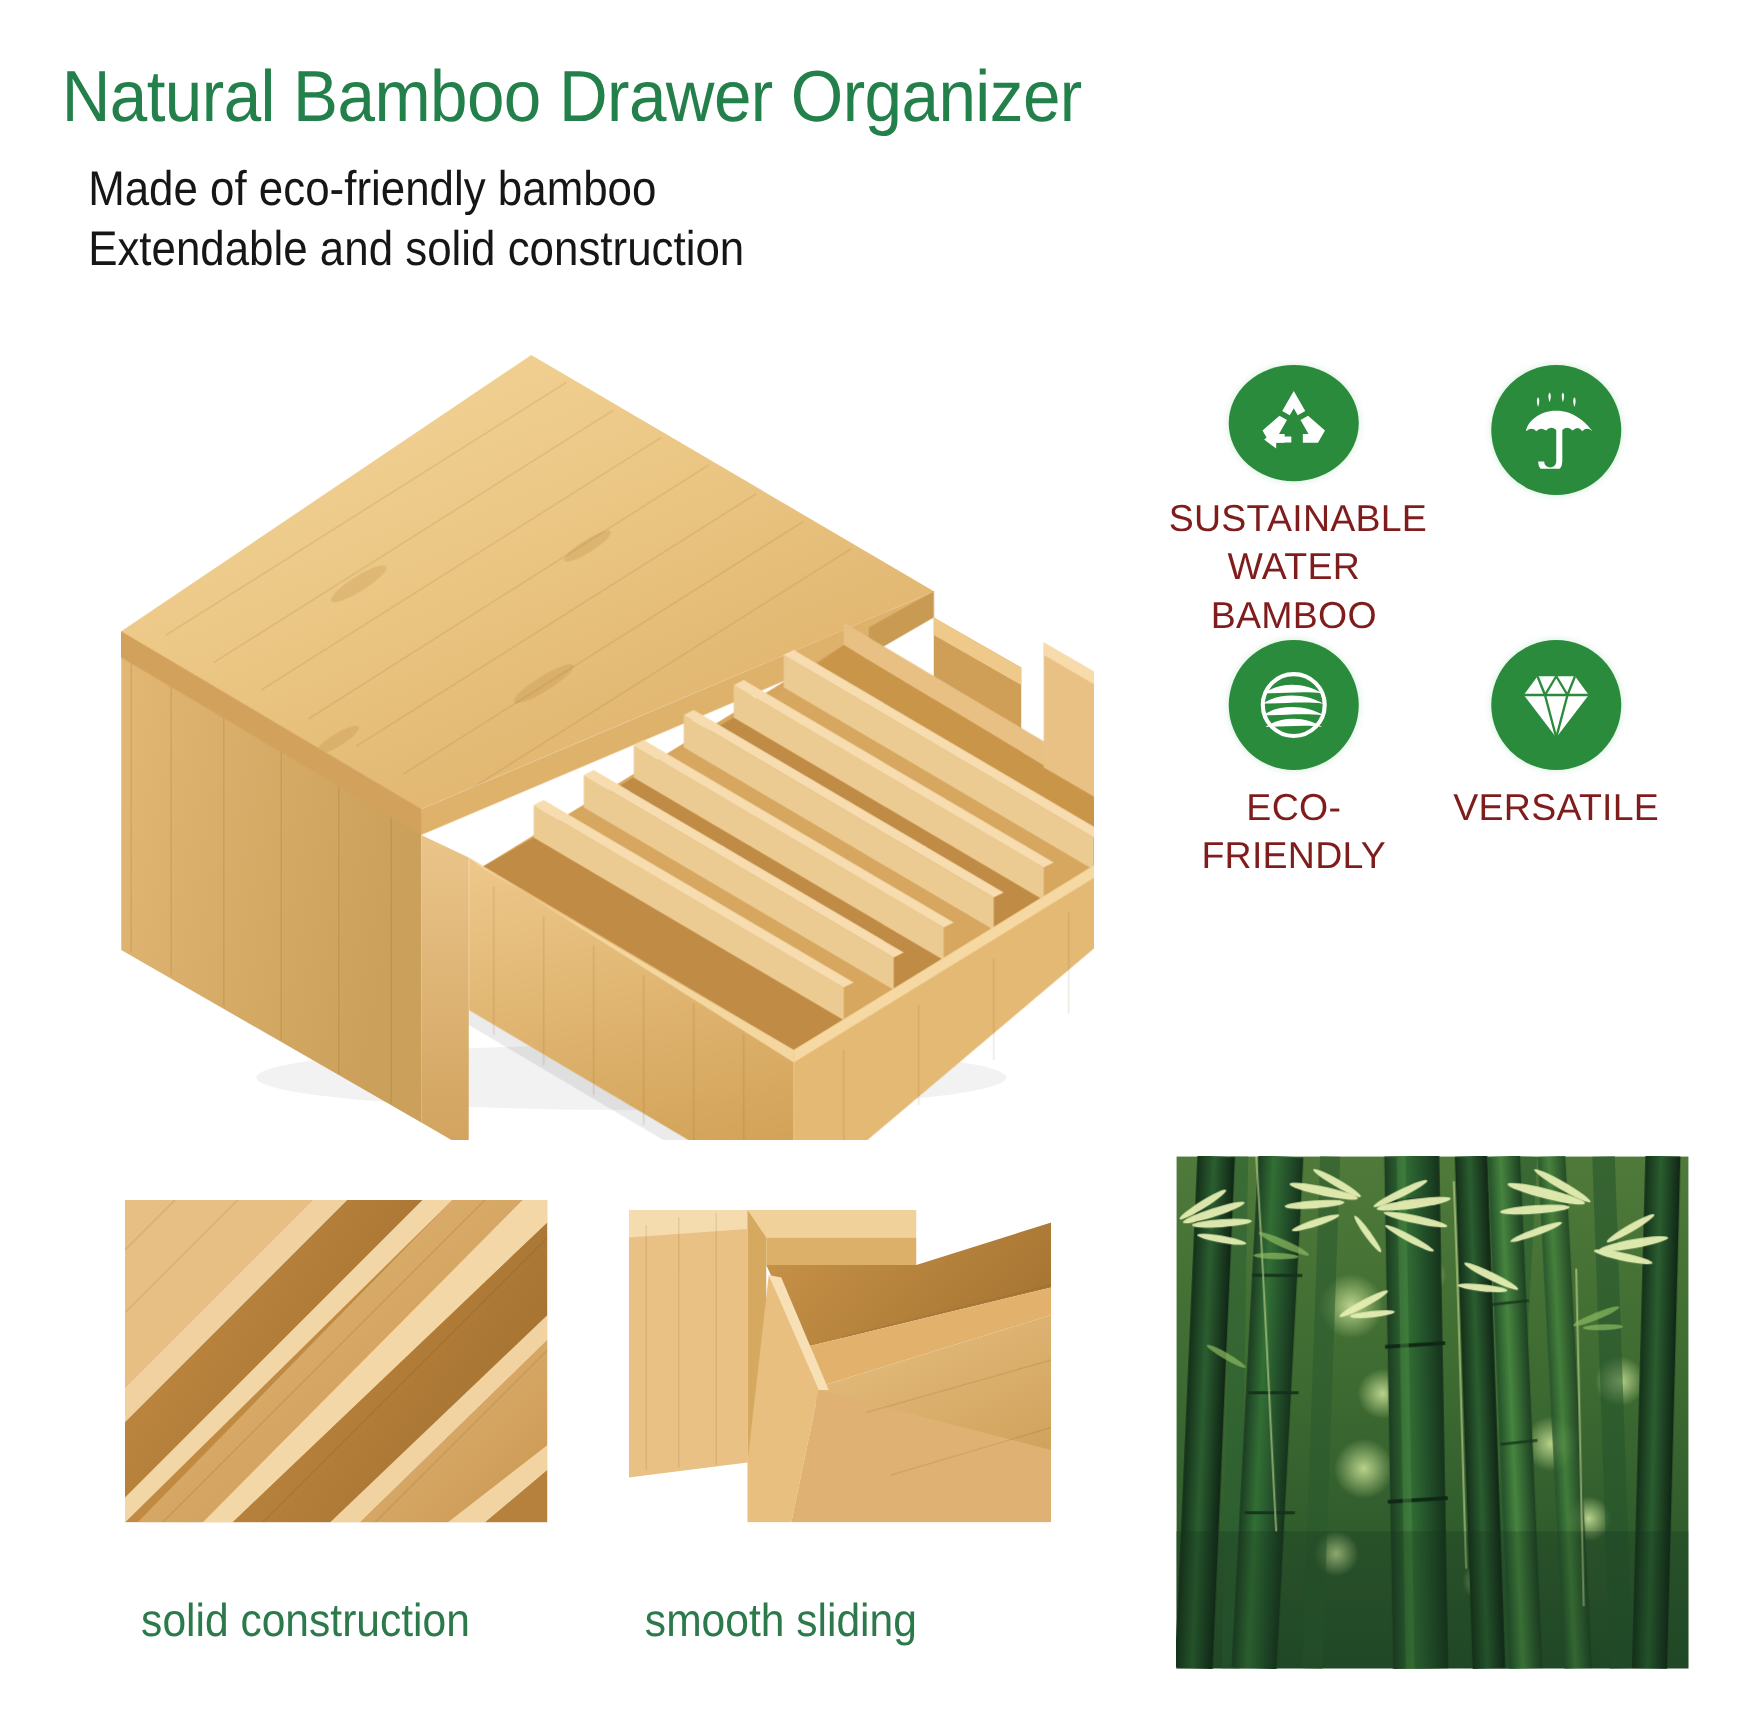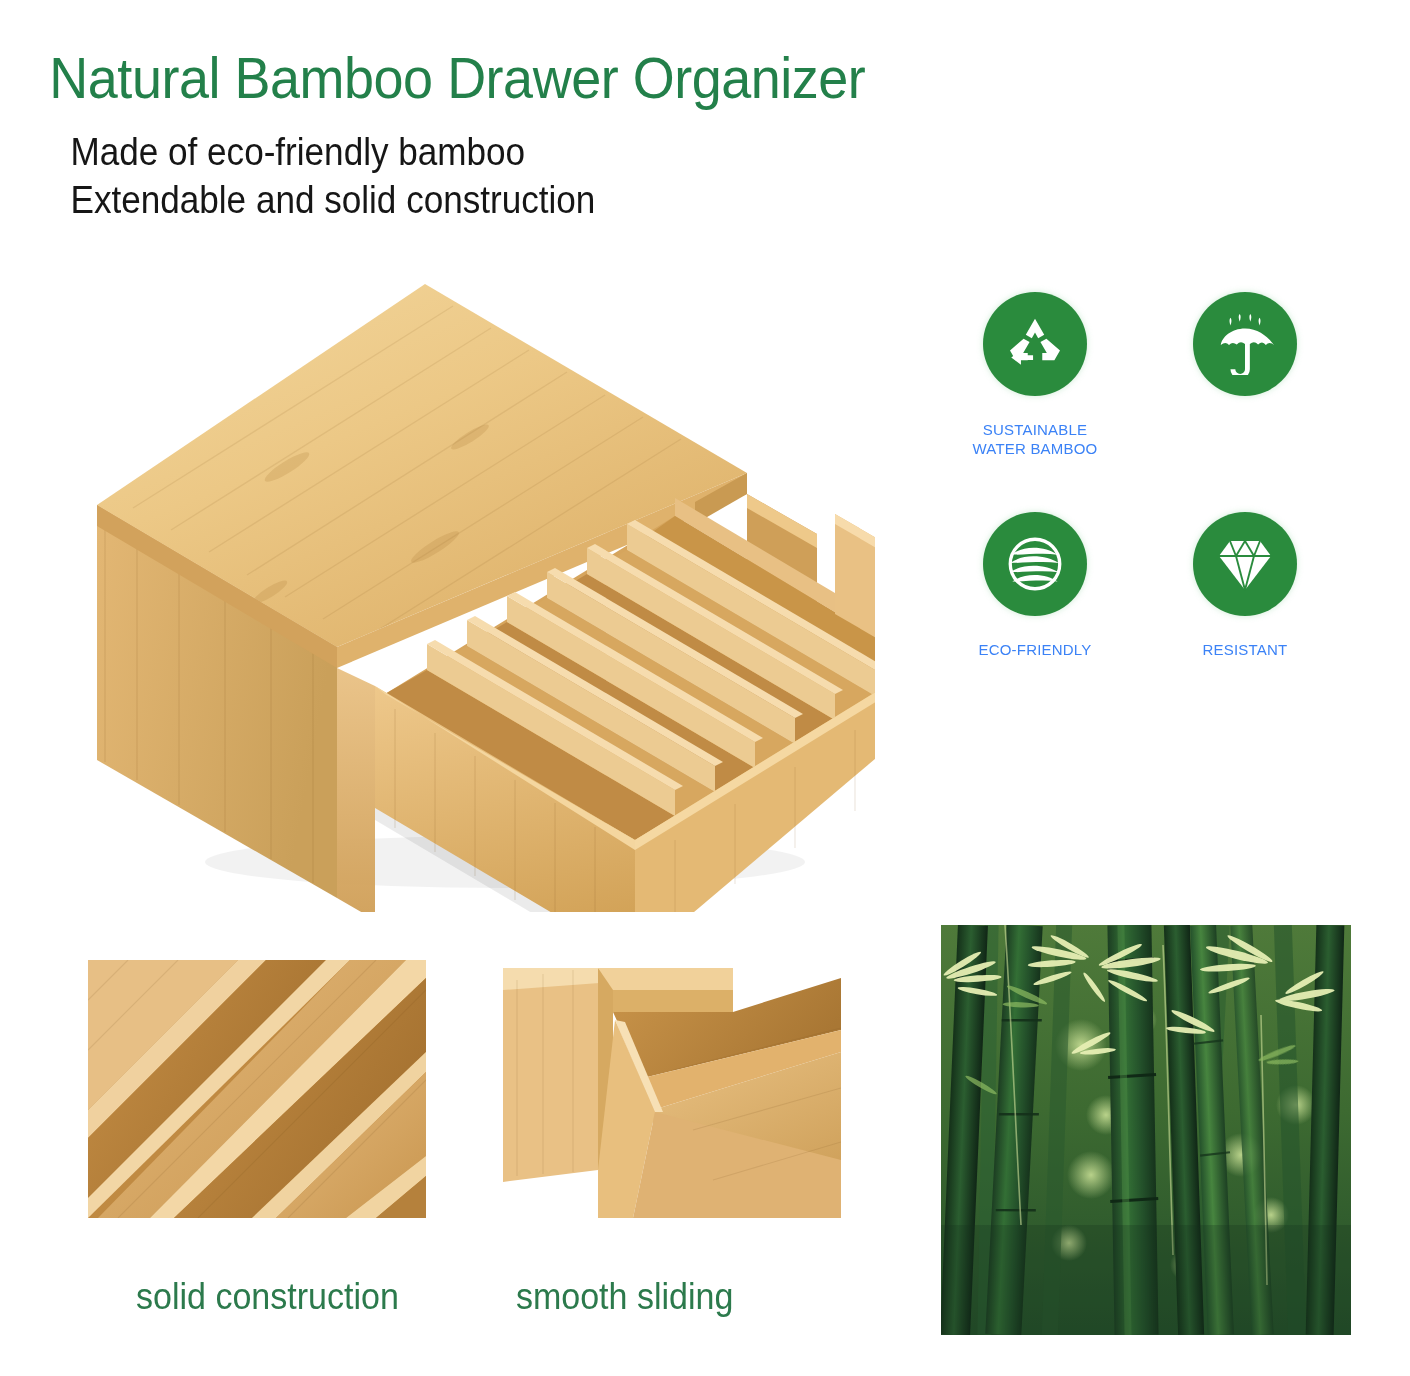--- a/index.html
+++ b/index.html
@@ -75,32 +75,32 @@
     height: 104px;
     border-radius: 50%;
     background: #2a8b3d;
     display: flex;
     align-items: center;
     justify-content: center;
     box-shadow: 0 0 6px rgba(120,200,140,0.35);
   }
   .feature-badge svg { display: block; }
   .feature-label {
-    margin-top: 24px;
-    font-size: 15px;
+    margin-top: 12px;
+    font-size: 30px;
     line-height: 1.28;
     text-align: center;
-    color: #3b82f6;
+    color: #7f1d1d;
     letter-spacing: 0.2px;
     max-width: 200px;
   }
 
   
   .thumb-block { position: absolute; }
-  #thumb-block-1 { left: 88px;  top: 960px; width: 338px; text-align: right; }
+  #thumb-block-1 { left: 100px;  top: 960px; width: 338px; }
   #thumb-block-2 { left: 503px; top: 960px; width: 338px; }
   .thumb-img {
     width: 338px;
     height: 258px;
     overflow: hidden;
     position: relative;
   }
   .thumb-img svg { display: block; width: 100%; height: 100%; }
   .thumb-caption {
     margin-top: 58px;
@@ -351,21 +351,21 @@
             <line x1="47" y1="9" x2="41" y2="24"></line>
             <line x1="32" y1="9" x2="23" y2="24"></line>
             <line x1="32" y1="9" x2="41" y2="24"></line>
             <line x1="23" y1="24" x2="32" y2="58"></line>
             <line x1="41" y1="24" x2="32" y2="58"></line>
           </g>
         </svg>
       </span>
     </div>
     <div class="feature-label">
-      <span>RESISTANT</span>
+      <span>VERSATILE</span>
     </div>
   </div>
 </div>
 
 <div class="thumb-block" id="thumb-block-1">
   <div class="thumb-img">
     <svg viewBox="0 0 338 258" xmlns="http://www.w3.org/2000/svg">
       <defs>
         <linearGradient id="t1a" x1="0" y1="0" x2="1" y2="1">
           <stop offset="0%" stop-color="#e3b87a"></stop>

